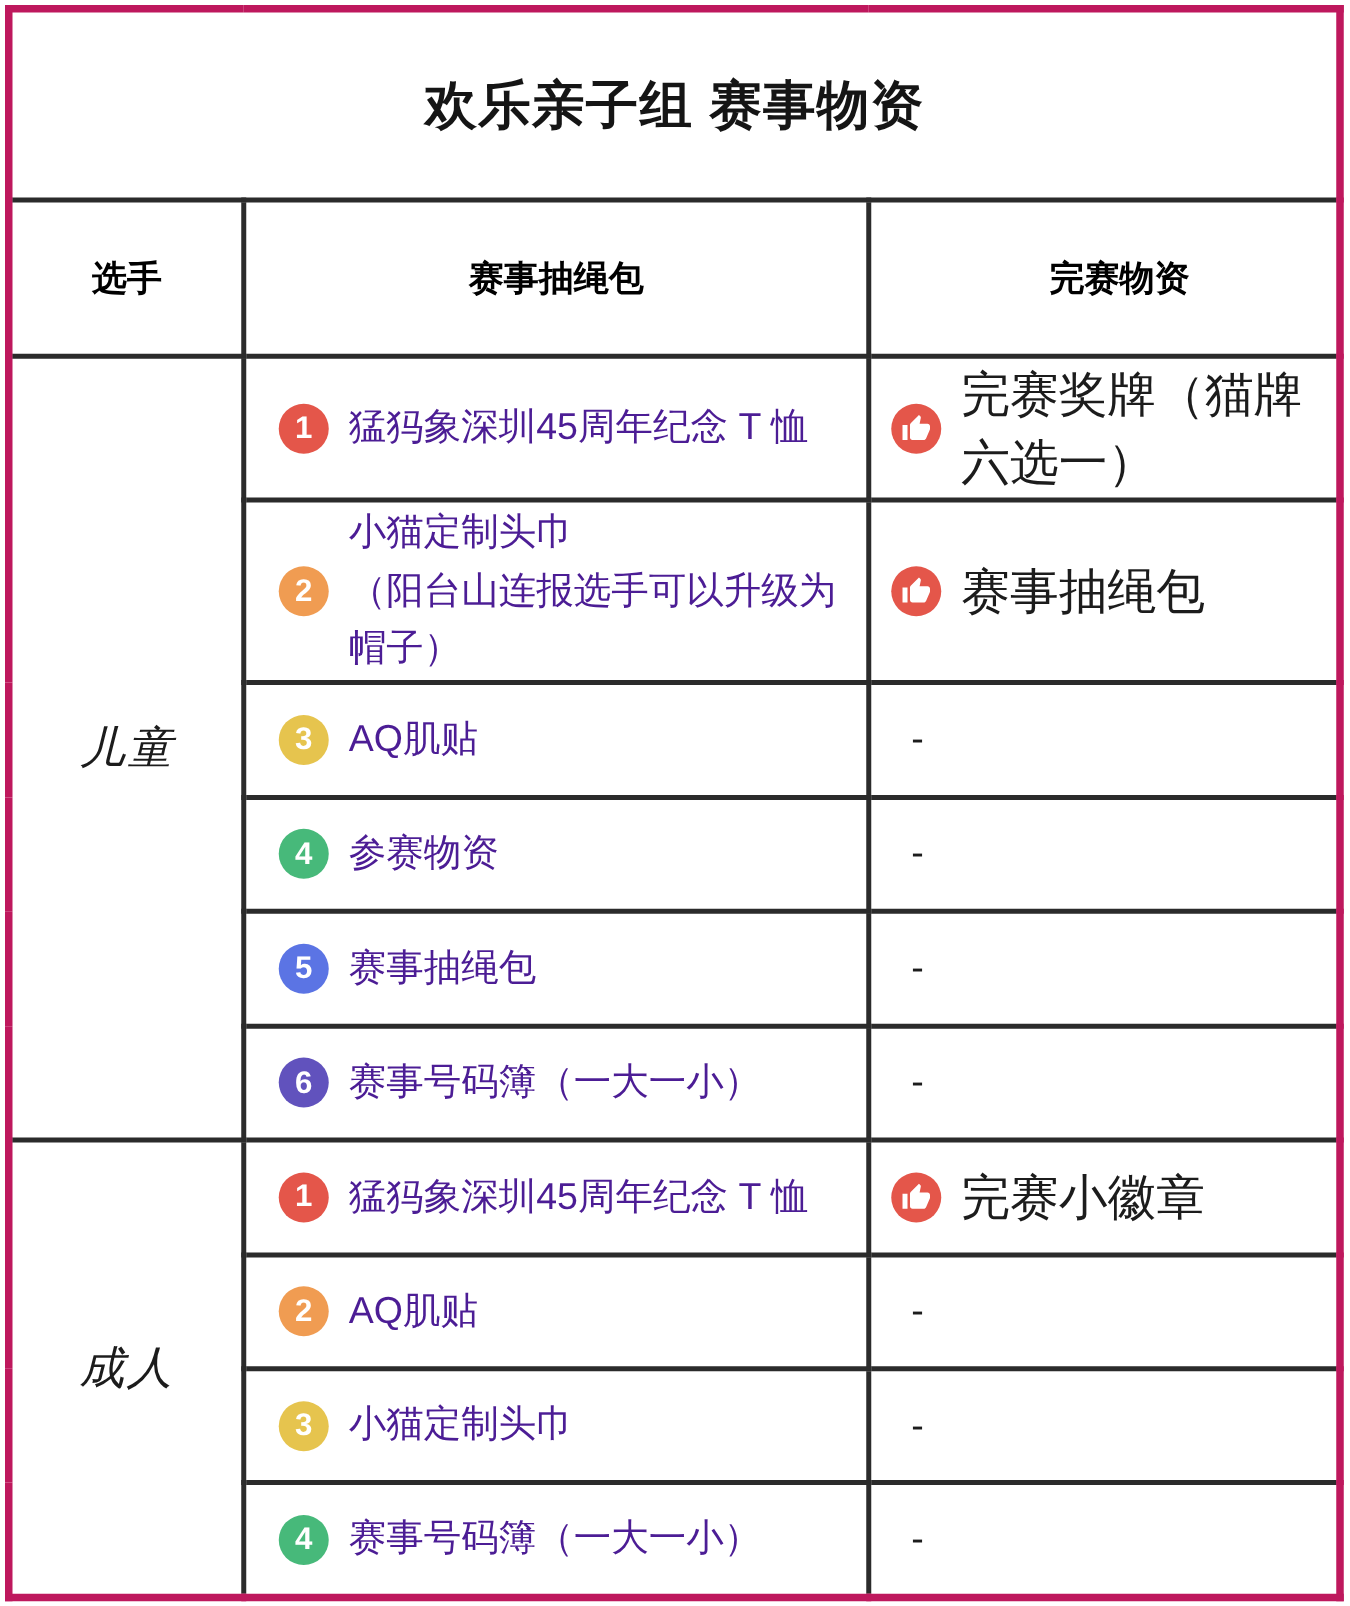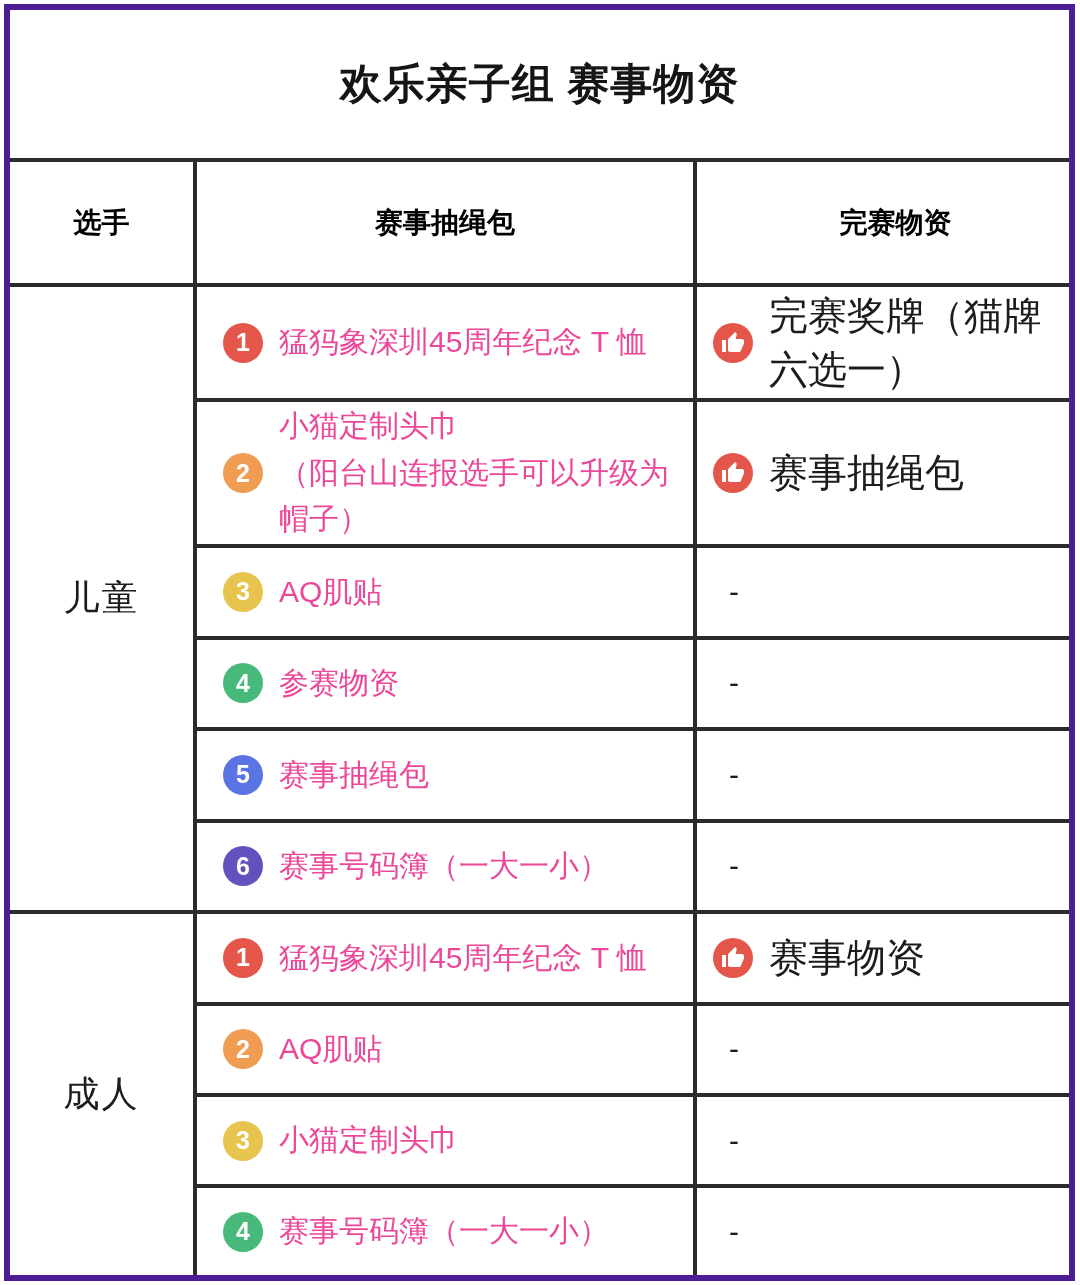--- a/index.html
+++ b/index.html
@@ -4,52 +4,52 @@
 <style>
   html,body{margin:0;padding:0;background:#ffffff;}
   body{
     width:1080px;height:1285px;position:relative;
     font-family:"Liberation Sans","DejaVu Sans",sans-serif;
     color:#1c1c1c;
   }
   .table-wrap{position:absolute;left:4px;top:4px;right:5px;bottom:4px;}
   table{
     border-collapse:collapse;width:100%;height:100%;table-layout:fixed;
-    border:6px solid #4c1d95;
+    border:6px solid #be185d;
   }
   td{border:4px solid #2b2b2b;background:#ffffff;vertical-align:middle;}
   col.c-player{width:188px;}
   col.c-race{width:500px;}
   tr.title-row{height:152px;}
   tr.header-row{height:125px;}
   tr.row-normal{height:91px;}
   tr.row-tall{height:126px;}
   .title-cell{
     text-align:center;font-size:42px;font-weight:700;letter-spacing:1px;color:#151515;
   }
   .header-cell{font-size:28px;font-weight:700;color:#000000;}
   .header-player,.header-race{text-align:center;}
   .header-finish{text-align:center;padding-left:26px;}
   .player-cell{
-    text-align:center;font-size:36px;font-weight:500;color:#1c1c1c;letter-spacing:2px;
+    text-align:center;font-size:36px;font-weight:500;color:#1c1c1c;letter-spacing:2px;font-style:italic;
   }
   .item-cell{padding-left:26px;}
   .finish-cell{padding-left:16px;}
   .cell-flex{display:flex;align-items:center;gap:16px;}
   .num-badge{
     width:40px;height:40px;min-width:40px;border-radius:50%;
     display:flex;align-items:center;justify-content:center;
     color:#ffffff;font-size:25px;font-weight:700;
   }
   .thumb-badge{
     width:40px;height:40px;min-width:40px;border-radius:50%;
     display:flex;align-items:center;justify-content:center;
   }
   .thumb-badge svg{width:24px;height:24px;display:block;}
-  .item-text{font-size:30px;font-weight:500;line-height:1.55;color:#ec4899;}
+  .item-text{font-size:30px;font-weight:500;line-height:1.55;color:#4c1d95;}
   .finish-text{font-size:39px;font-weight:500;color:#1c1c1c;}
   .dash-text{font-size:30px;font-weight:500;color:#1c1c1c;padding-left:16px;}
 </style>
 </head>
 <body>
 
 <div class="table-wrap">
   <table>
     <colgroup>
       <col class="c-player">
@@ -147,21 +147,21 @@
               <div class="item-text">猛犸象深圳45周年纪念 T 恤</div>
             </div>
           </td>
           <td class="finish-cell">
             <div class="cell-flex">
               <span class="thumb-badge" style="background: rgb(228, 86, 74);">
                 <svg viewBox="0 0 24 24">
                   <path fill="#ffffff" d="M1 21h4V9H1v12zm22-11c0-1.1-.9-2-2-2h-6.31l.95-4.57.03-.32c0-.41-.17-.79-.44-1.06L14.17 1 7.58 7.59C7.22 7.95 7 8.45 7 9v10c0 1.1.9 2 2 2h9c.83 0 1.54-.5 1.84-1.22l3.02-7.05c.09-.23.14-.47.14-.73v-2z"></path>
                 </svg>
               </span>
-              <span class="finish-text">赛事物资</span>
+              <span class="finish-text">完赛小徽章</span>
             </div>
           </td>
         </tr>
         <tr class="row-normal">
           <td class="item-cell">
             <div class="cell-flex">
               <span class="num-badge" style="background: rgb(240, 156, 82);">2</span>
               <div class="item-text">AQ肌贴</div>
             </div>
           </td>

